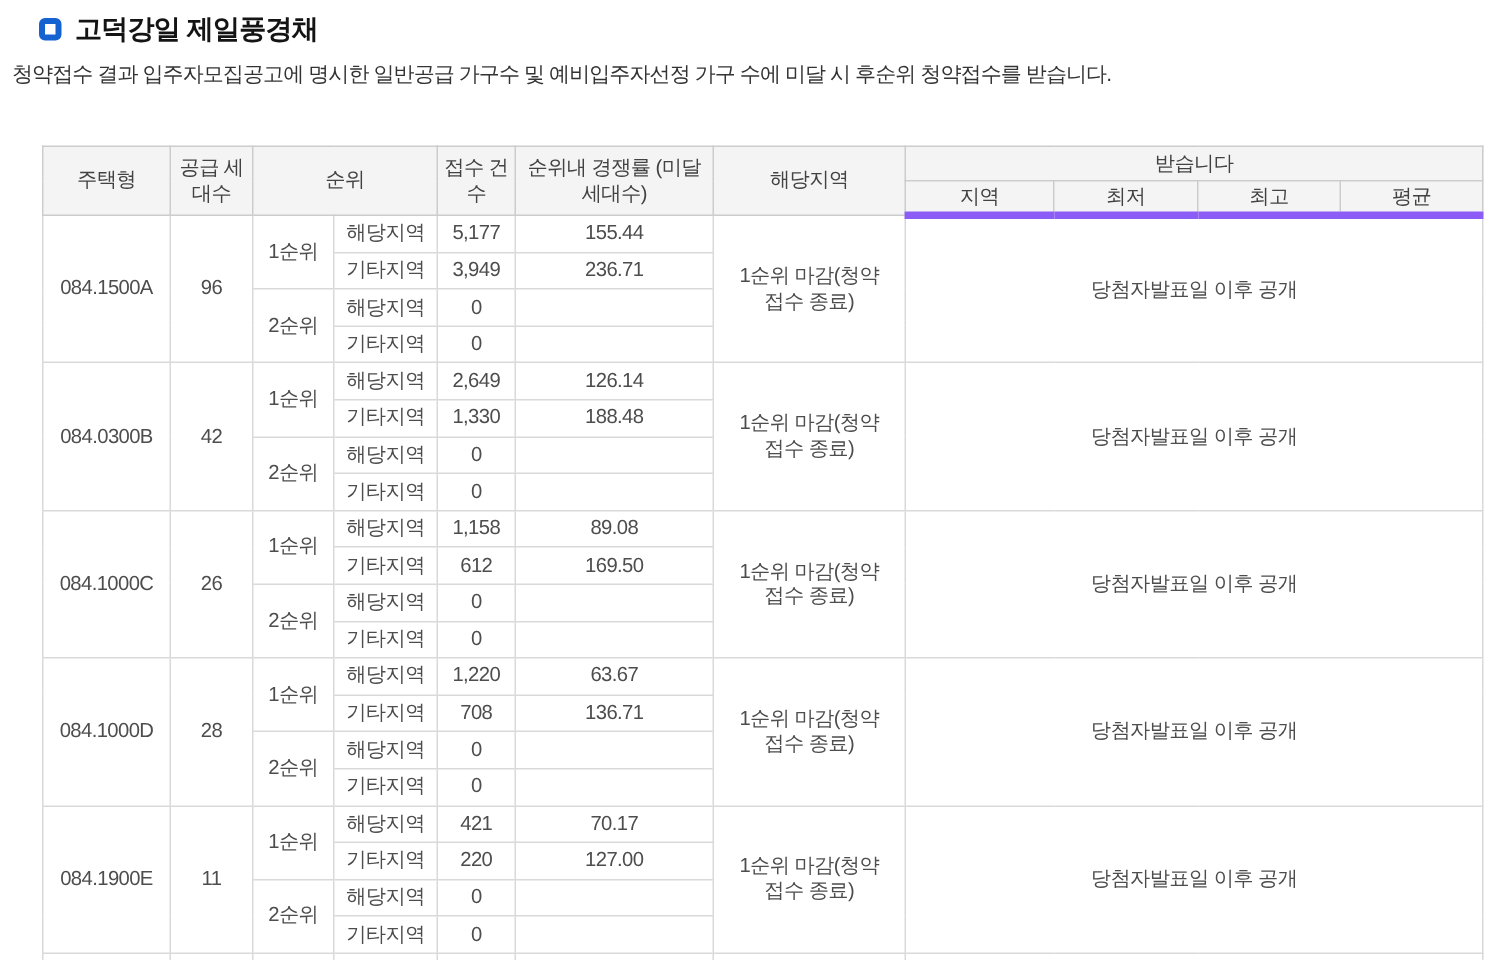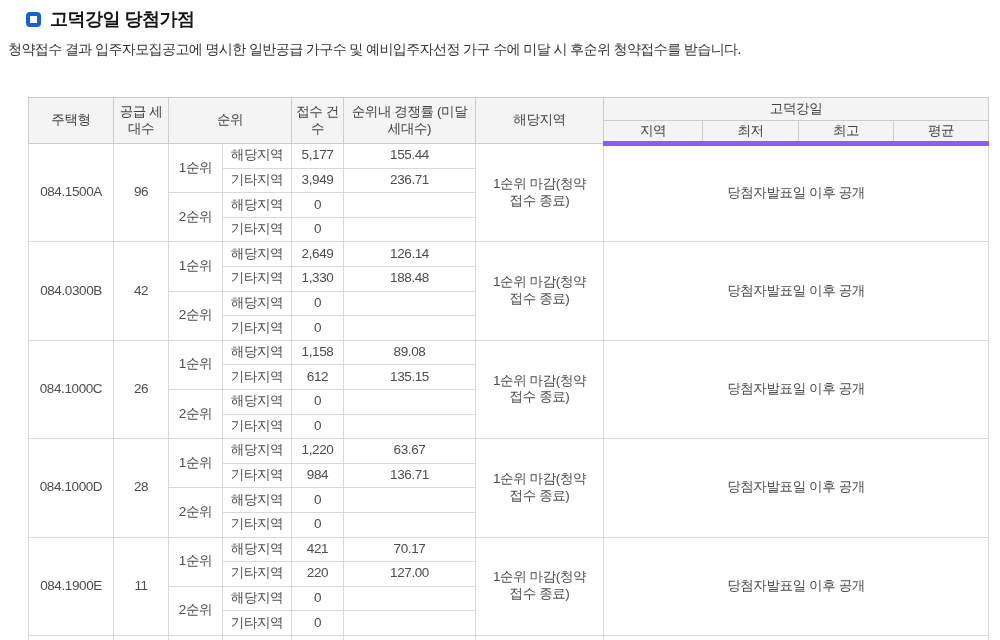--- a/index.html
+++ b/index.html
@@ -70,21 +70,21 @@
   td.c-result { padding: 1px 10px; }
   td.c-points { padding: 1px 10px; }
 </style>
 </head>
 <body>
 
 <div class="page">
 
   <div class="title-row">
     <span class="title-icon"></span>
-    <h1 class="page-title">고덕강일 당첨가점</h1>
+    <h1 class="page-title">고덕강일 제일풍경채</h1>
   </div>
 
   <p class="subtitle">청약접수 결과 입주자모집공고에 명시한 일반공급 가구수 및 예비입주자선정 가구 수에 미달 시 후순위 청약접수를 받습니다.</p>
 
   <table class="results">
     <colgroup>
       <col style="width:85px">
         <col style="width:55px">
         <col style="width:54px">
         <col style="width:69px">
@@ -97,21 +97,21 @@
         <col style="width:95px">
     </colgroup>
     <thead>
       <tr>
         <th rowspan="2">주택형</th>
         <th rowspan="2">공급 세대수</th>
         <th colspan="2" rowspan="2">순위</th>
         <th rowspan="2">접수 건수</th>
         <th rowspan="2">순위내 경쟁률 (미달 세대수)</th>
         <th rowspan="2">해당지역</th>
-        <th colspan="4">고덕강일</th>
+        <th colspan="4">받습니다</th>
       </tr>
       <tr>
         <th>지역</th>
         <th>최저</th>
         <th>최고</th>
         <th>평균</th>
       </tr>
     </thead>
     <tbody>
 
@@ -175,21 +175,21 @@
         <td rowspan="2" class="c-rank">1순위</td>
         <td class="c-region">해당지역</td>
         <td class="c-count">1,158</td>
         <td class="c-rate">89.08</td>
         <td rowspan="4" class="c-result">1순위 마감(청약 접수 종료)</td>
         <td rowspan="4" colspan="4" class="c-points">당첨자발표일 이후 공개</td>
       </tr>
       <tr>
         <td class="c-region">기타지역</td>
         <td class="c-count">612</td>
-        <td class="c-rate">135.15</td>
+        <td class="c-rate">169.50</td>
       </tr>
       <tr>
         <td rowspan="2" class="c-rank">2순위</td>
         <td class="c-region">해당지역</td>
         <td class="c-count">0</td>
         <td class="c-rate"></td>
       </tr>
       <tr>
         <td class="c-region">기타지역</td>
         <td class="c-count">0</td>
@@ -201,21 +201,21 @@
         <td rowspan="4" class="c-supply">28</td>
         <td rowspan="2" class="c-rank">1순위</td>
         <td class="c-region">해당지역</td>
         <td class="c-count">1,220</td>
         <td class="c-rate">63.67</td>
         <td rowspan="4" class="c-result">1순위 마감(청약 접수 종료)</td>
         <td rowspan="4" colspan="4" class="c-points">당첨자발표일 이후 공개</td>
       </tr>
       <tr>
         <td class="c-region">기타지역</td>
-        <td class="c-count">984</td>
+        <td class="c-count">708</td>
         <td class="c-rate">136.71</td>
       </tr>
       <tr>
         <td rowspan="2" class="c-rank">2순위</td>
         <td class="c-region">해당지역</td>
         <td class="c-count">0</td>
         <td class="c-rate"></td>
       </tr>
       <tr>
         <td class="c-region">기타지역</td>

